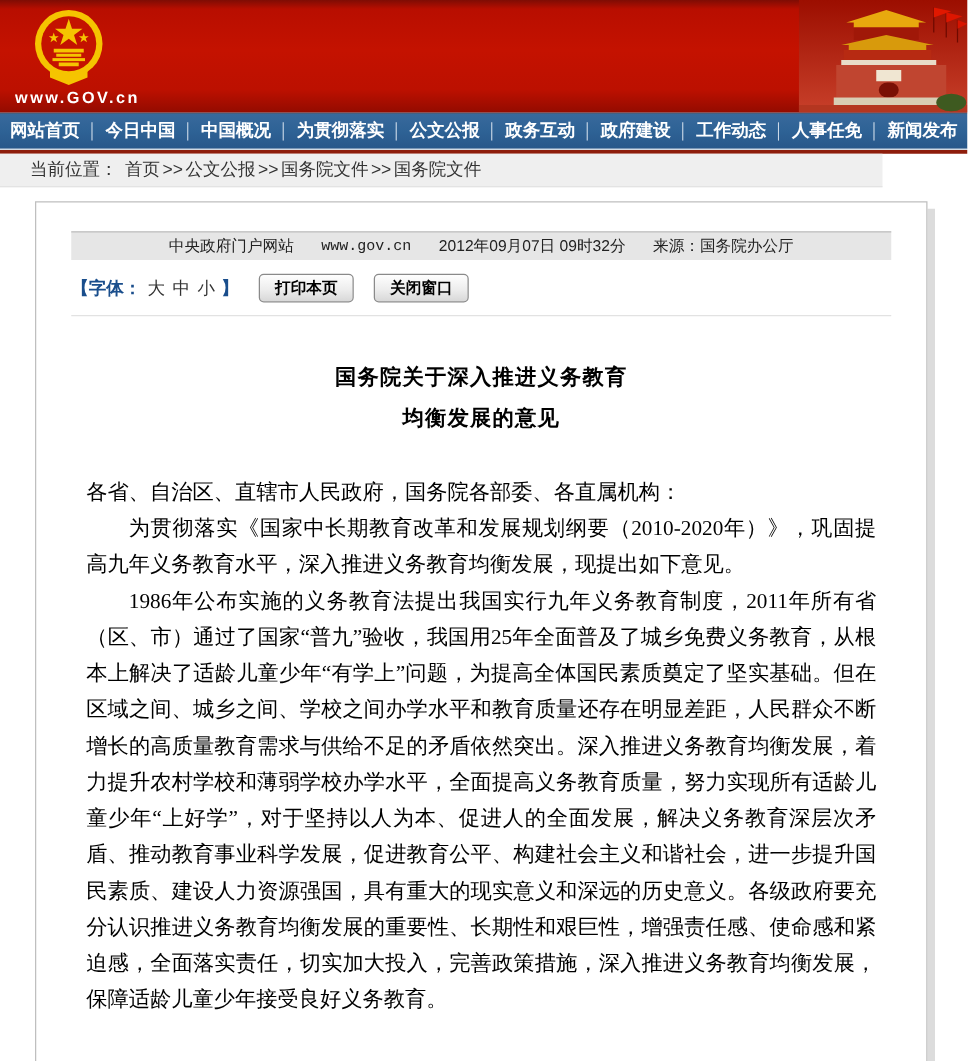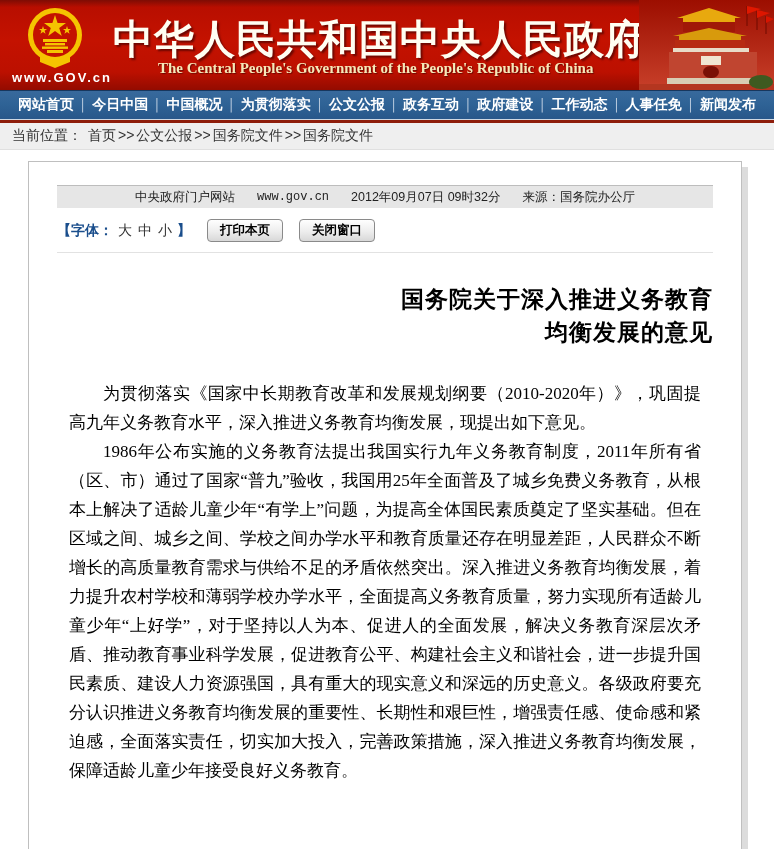--- a/index.html
+++ b/index.html
@@ -26,30 +26,30 @@
     position:absolute; left:158px; top:60px; color:#F6E8B8; font-size:15px; font-weight:bold;
     font-family:"Liberation Serif","DejaVu Serif",serif; white-space:nowrap;
     text-shadow:1px 1px 1px #6d0800;
   }
   .tiananmen { position:absolute; right:0; top:0; width:135px; height:90px; }
 
   
   .nav {
     width:774px; height:30px; background:linear-gradient(to bottom,#38699C 0%,#2E6295 50%,#28578A 100%);
     border-top:1px solid #17375E; border-bottom:1px solid #CFD8E2;
-    display:flex; align-items:center; justify-content:space-between; padding:0 18px;
+    display:flex; align-items:center; justify-content:space-between; padding:0 8px;
   }
   .nav a { color:#fff; font-size:14px; font-weight:bold; text-decoration:none; white-space:nowrap; }
   .nav .sep { color:#CBD9E8; font-size:12px; }
   .nav-underline { width:774px; height:3px; background:#8E1D0B; }
 
   
   .breadcrumb {
-    width:774px; height:27px; background:#EFEFEF; border-bottom:1px solid #E0E0E0;
-    display:flex; align-items:center; padding-left:12px; font-size:14px; color:#333;
+    width:706px; height:27px; background:#EFEFEF; border-bottom:1px solid #E0E0E0;
+    display:flex; align-items:center; padding-left:24px; font-size:14px; color:#333;
   }
   .breadcrumb a { color:#333; text-decoration:none;text-align:center; }
   .breadcrumb .crumb-sep { margin:0 2px; color:#333; }
   .breadcrumb .crumb-label { margin-right:6px; }
 
   
   .content-outer { width:774px; background:#fff; padding-top:11px; }
   .content-box {
     margin-left:28px; width:714px; min-height:690px; background:#fff;
     border:1px solid #BFBFBF; box-shadow:6px 6px 0 #DCDCDC; padding:0 28px 20px 28px;
@@ -69,22 +69,22 @@
   .tool-btn {
     font-size:12.5px; color:#000; background:linear-gradient(to bottom,#FEFEFE 0%,#EDEDED 55%,#D8D8D8 100%);
     border:1px solid #8A8A8A; border-radius:4px; padding:2px 12px; margin-left:8px; cursor:pointer;
     font-family:"Liberation Sans","DejaVu Sans",sans-serif;
     font-weight:bold;
   }
   .tools-hr { margin-top:10px; border:none; border-top:1px solid #E2E2E2; }
 
   
   .doc-title {
-    margin-top:32px; text-align:right; font-family:Liberation Mono, monospace;
-    font-size:23px; font-weight:bold; color:#000; line-height:33px; letter-spacing:1px;
+    margin-top:32px; text-align:center; font-family:Liberation Sans, sans-serif;
+    font-size:17px; font-weight:bold; color:#000; line-height:33px; letter-spacing:1px;
   }
   .doc-number {
     margin-top:9px; text-align:center; font-family:"Liberation Serif","DejaVu Serif",serif;
     font-size:15px; color:#000;
   }
   .article {
     margin-top:28px; padding:0 12px;
     font-family:"Liberation Serif","DejaVu Serif",serif; font-size:17px; color:#000;
     line-height:29px; text-align:justify;
   }
@@ -106,22 +106,20 @@
       <polygon fill="#F5C400" points="17,20 18,23 21,23 18.6,24.8 19.6,27.8 17,26 14.4,27.8 15.4,24.8 13,23 16,23"></polygon>
       <polygon fill="#F5C400" points="41,20 42,23 45,23 42.6,24.8 43.6,27.8 41,26 38.4,27.8 39.4,24.8 37,23 40,23"></polygon>
       <rect x="17" y="33" width="24" height="3" fill="#F5C400"></rect>
       <rect x="19" y="37" width="20" height="2.4" fill="#F5C400"></rect>
       <rect x="16" y="40.5" width="26" height="2.4" fill="#F5C400"></rect>
       <rect x="21" y="44" width="16" height="3" fill="#F5C400"></rect>
       <path d="M14 56 L29 62 L44 56 L44 50 L29 55 L14 50 Z" fill="#F5C400"></path>
     </svg>
   </div>
   <div class="gov-url">www.GOV.cn</div>
-  <div class="header-title-cn">中华人民共和国中央人民政府</div>
-  <div class="header-title-en">The Central People's Government of the People's Republic of China</div>
   <div class="tiananmen">
     <svg width="135" height="90" viewBox="0 0 135 90">
       <defs>
         <linearGradient id="sky" x1="0" y1="0" x2="0" y2="1">
           <stop offset="0" stop-color="#9C0E00"></stop>
             <stop offset="1" stop-color="#C8402A"></stop>
         </linearGradient>
       </defs>
       <rect width="135" height="90" fill="url(#sky)"></rect>
       <path d="M38 18 L70 8 L102 18 L96 18 L96 22 L44 22 L44 18 Z" fill="#E8A90E"></path>
@@ -196,18 +194,19 @@
     </div>
 
     <hr class="tools-hr">
 
     <div class="doc-title" id="doc-title">
         <div>国务院关于深入推进义务教育</div>
         <div>均衡发展的意见</div>
       </div>
 
     <div class="article" id="article-body">
+        <p class="">各省、自治区、直辖市人民政府，国务院各部委、各直属机构：</p>
         <p class="indent ">为贯彻落实《国家中长期教育改革和发展规划纲要（2010-2020年）》，巩固提高九年义务教育水平，深入推进义务教育均衡发展，现提出如下意见。</p>
         <p class="indent ">1986年公布实施的义务教育法提出我国实行九年义务教育制度，2011年所有省（区、市）通过了国家“普九”验收，我国用25年全面普及了城乡免费义务教育，从根本上解决了适龄儿童少年“有学上”问题，为提高全体国民素质奠定了坚实基础。但在区域之间、城乡之间、学校之间办学水平和教育质量还存在明显差距，人民群众不断增长的高质量教育需求与供给不足的矛盾依然突出。深入推进义务教育均衡发展，着力提升农村学校和薄弱学校办学水平，全面提高义务教育质量，努力实现所有适龄儿童少年“上好学”，对于坚持以人为本、促进人的全面发展，解决义务教育深层次矛盾、推动教育事业科学发展，促进教育公平、构建社会主义和谐社会，进一步提升国民素质、建设人力资源强国，具有重大的现实意义和深远的历史意义。各级政府要充分认识推进义务教育均衡发展的重要性、长期性和艰巨性，增强责任感、使命感和紧迫感，全面落实责任，切实加大投入，完善政策措施，深入推进义务教育均衡发展，保障适龄儿童少年接受良好义务教育。</p>
       </div>
 
   </div>
 </div>
 
 </body></html>

